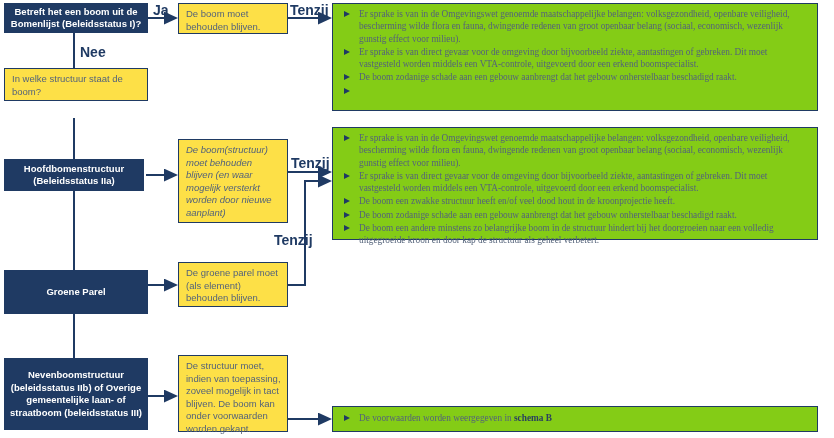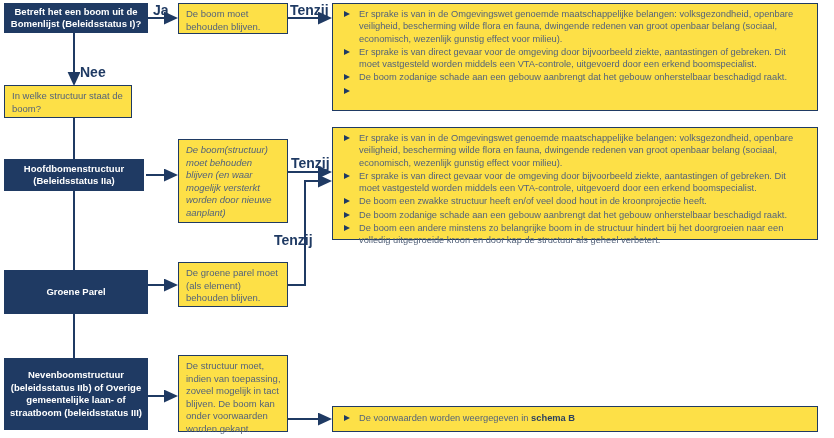--- a/index.html
+++ b/index.html
@@ -44,23 +44,24 @@
   .white {
     background: #fde047;
     color: #54637a;
     font-size: 9.5px;
     line-height: 12.6px;
     padding: 4px 6px 4px 7px;
     text-align: left;
   }
   .bulletbox {
     position: absolute;
-    background: #fde047;
+    background: #84cc16;
     border: 1px solid #1f3a63;
     padding: 4px 9px 4px 4px;
+    font-family: Liberation Serif, serif;
   }
   .bulletbox ul {
     list-style: none;
     margin: 0;
     padding: 0;
   }
   .bulletbox li {
     position: relative;
     padding-left: 22px;
     color: #54637a;
@@ -118,21 +119,21 @@
 
     <path d="M148,396 L176,396" stroke="#1f3a63" stroke-width="2" fill="none" marker-end="url(#arrow)"></path>
 
     <path d="M288,419 L330,419" stroke="#1f3a63" stroke-width="2" fill="none" marker-end="url(#arrow)"></path>
   </svg>
 
   <div class="node navy" style="left:4px; top:3px; width:144px; height:30px;">
     <span>Betreft het een boom uit de Bomenlijst (Beleidsstatus I)?</span>
   </div>
 
-  <div class="node white" style="left:4px; top:85px; width:128px; height:33px;">
+  <div class="node white" style="left:4px; top:68px; width:144px; height:33px;">
     <span>In welke structuur staat de boom?</span>
   </div>
 
   <div class="node navy" style="left:4px; top:159px; width:140px; height:32px;">
     <span>Hoofdbomenstructuur (Beleidsstatus IIa)</span>
   </div>
 
   <div class="node navy" style="left:4px; top:270px; width:144px; height:44px;">
     <span>Groene Parel</span>
   </div>
@@ -151,21 +152,21 @@
 
   <div class="node white" style="left:178px; top:262px; width:110px; height:45px;">
     <span>De groene parel moet (als element) behouden blijven.</span>
   </div>
 
   <div class="node white" style="left:178px; top:355px; width:110px; height:77px;">
     <span>De structuur moet, indien van toepassing, zoveel mogelijk in tact blijven. De boom kan onder voorwaarden worden gekapt.</span>
   </div>
 
   <div class="edge-label" style="left:153px; top:2px;">Ja</div>
-  <div class="edge-label" style="left:80px; top:64px;">Nee</div>
+  <div class="edge-label" style="left:80px; top:44px;">Nee</div>
   <div class="edge-label" style="left:290px; top:2px;">Tenzij</div>
   <div class="edge-label" style="left:291px; top:155px;">Tenzij</div>
   <div class="edge-label" style="left:274px; top:232px;">Tenzij</div>
 
   <div class="bulletbox" style="left:332px; top:3px; width:486px; height:108px;">
     <ul>
       <li><span class="tri"></span><span>Er sprake is van in de Omgevingswet genoemde maatschappelijke belangen: volksgezondheid, openbare veiligheid, bescherming wilde flora en fauna, dwingende redenen van groot openbaar belang (sociaal, economisch, wezenlijk gunstig effect voor milieu).</span></li>
       <li><span class="tri"></span><span>Er sprake is van direct gevaar voor de omgeving door bijvoorbeeld ziekte, aantastingen of gebreken. Dit moet vastgesteld worden middels een VTA-controle, uitgevoerd door een erkend boomspecialist.</span></li>
       <li><span class="tri"></span><span>De boom zodanige schade aan een gebouw aanbrengt dat het gebouw onherstelbaar beschadigd raakt.</span></li>
       <li><span class="tri"></span></li>

